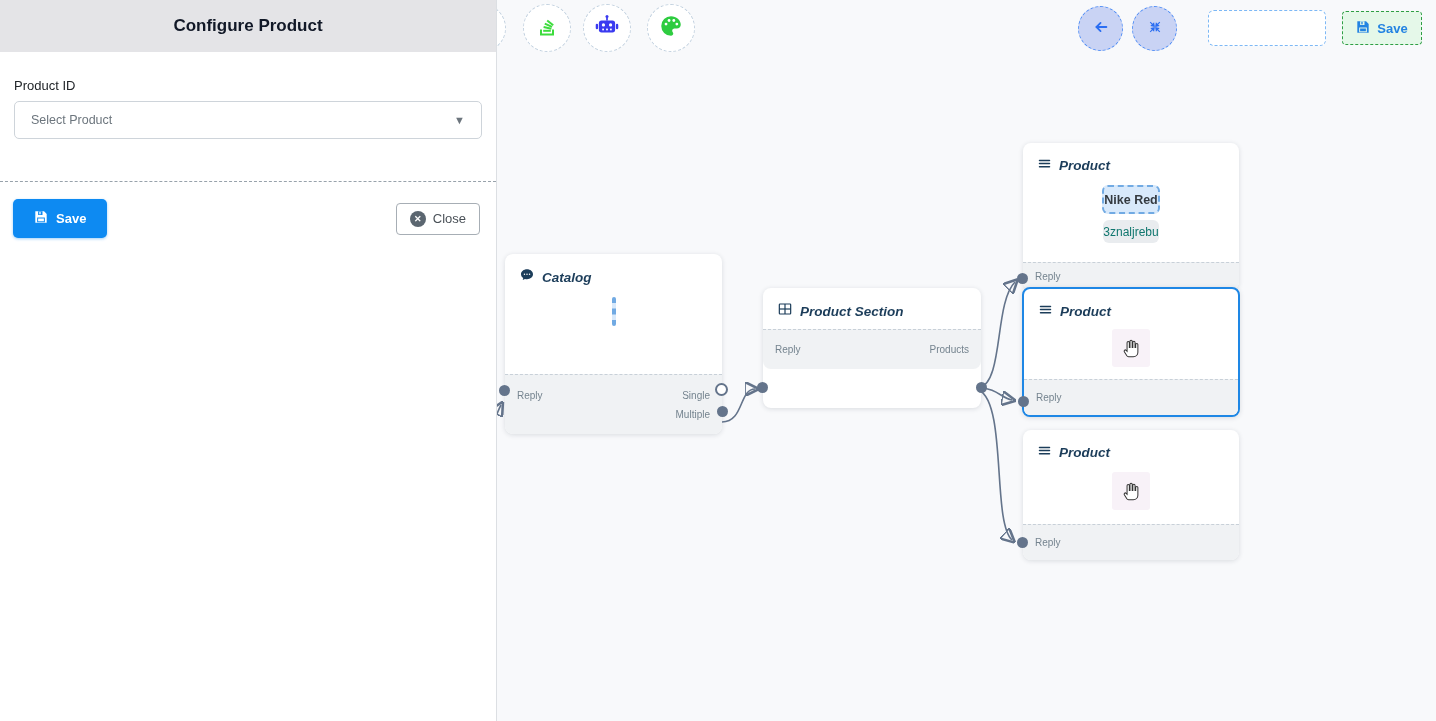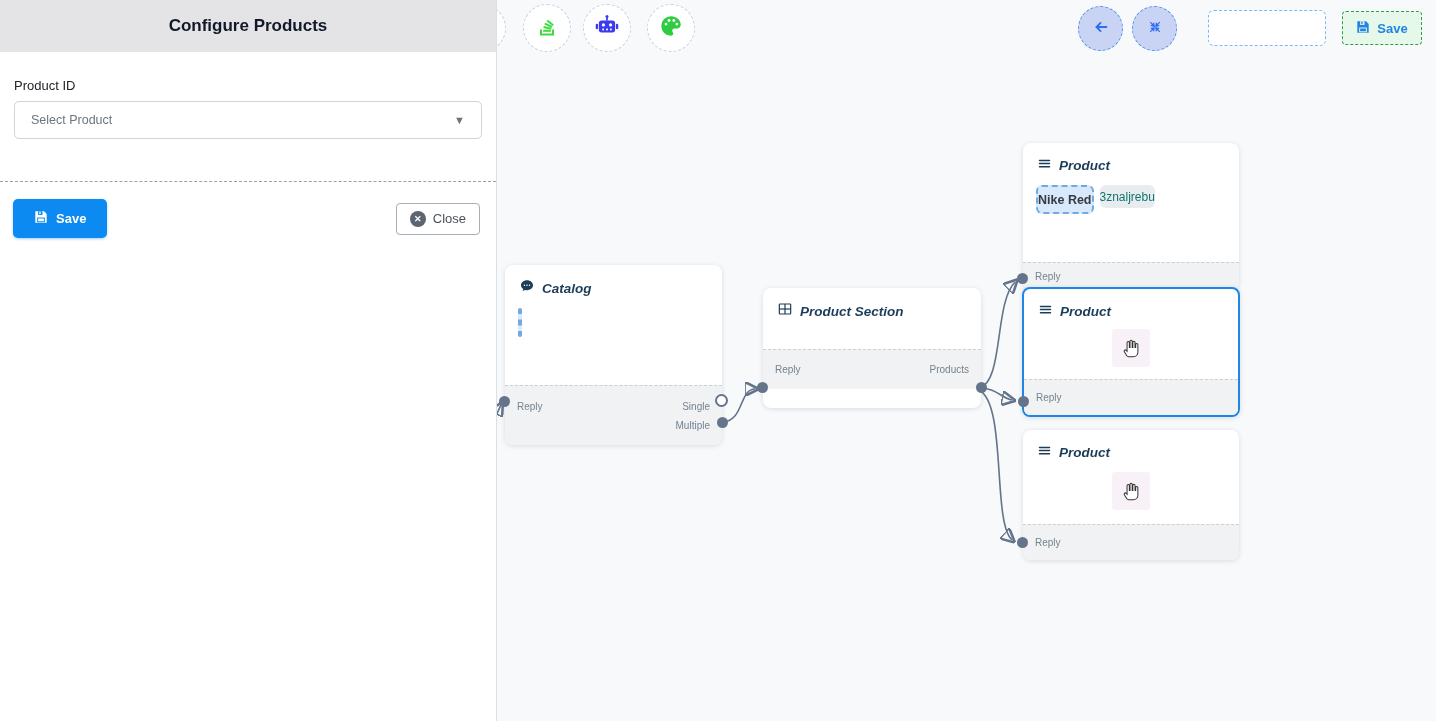--- a/index.html
+++ b/index.html
@@ -38,23 +38,23 @@
   .btn-save-canvas{position:absolute;left:845px;top:11px;width:80px;height:34px;background:#e5f8e9;
     border:1px dashed #2f9e44;border-radius:4px;display:flex;align-items:center;justify-content:center;gap:7px;
     color:#2383e2;font-size:13px;font-weight:600;cursor:pointer;}
 
   
   .node{position:absolute;background:#fff;border-radius:8px;box-shadow:0 1px 5px rgba(30,40,60,.14);
     display:flex;flex-direction:column;z-index:2;}
   .node.selected{border:2px solid #1e87e5;}
   .node-header{display:flex;align-items:center;gap:7px;padding:13px 14px 8px;}
   .node-title{font-size:13.5px;font-weight:700;color:#1c3d5a;font-style:italic;}
-  .node-body{flex:1;padding:2px 13px 8px;display:flex;flex-direction:row;gap:6px;}
+  .node-body{flex:1;padding:2px 13px 8px;display:flex;flex-direction:column;gap:6px;align-items:center;}
   .node-footer{background:#f0f2f4;border-top:1px dashed #c8d0d8;border-radius:0 0 8px 8px;
-    padding:10px 12px;display:flex;flex-direction:column;justify-content:center;gap:8px;font-size:10px;color:#75848f;margin-top:20px;}
+    padding:10px 12px;display:flex;flex-direction:column;justify-content:center;gap:8px;font-size:10px;color:#75848f;}
   .node.selected .node-footer{border-radius:0 0 6px 6px;}
   .frow{display:flex;justify-content:space-between;align-items:center;}
   .chip{border-radius:6px;display:flex;align-items:center;justify-content:center;font-size:12px;}
   .chip-dashed-blue{background:#d8e9fb;border:2px dashed #71aae3;height:29px;}
   .chip-gray{background:#e9ecef;height:23px;}
   .chip-text-blue{color:#0f766e;}
   .chip-text-dark{color:#343a40;font-weight:700;font-size:12.5px;}
   .handle{position:absolute;width:11px;height:11px;border-radius:50%;background:#64748b;z-index:4;}
   .handle.hl{left:-6px;} .handle.hr{right:-6px;}
   .handle.open{background:#fff;border:2px solid #64748b;width:13px;height:13px;}
@@ -63,21 +63,21 @@
   .edges path{stroke:#64748b;stroke-width:1.6;fill:none;}
 
   .cursor-spot{position:absolute;width:38px;height:38px;background:#f8f2f8;border-radius:3px;
     display:flex;align-items:center;justify-content:center;z-index:6;pointer-events:none;}
 </style>
 </head>
 <body>
 
 <div class="panel">
   <div class="panel-header">
-    <div class="panel-title">Configure Products</div>
+    <div class="panel-title">Configure Product</div>
   </div>
   <div class="field-label">Product ID</div>
   <div class="select-box">
     <span class="select-value">Select Product</span>
     <span class="select-caret">▼</span>
   </div>
   <div class="panel-divider"></div>
   <div class="panel-actions">
     <button class="btn-save-primary">
       <span>
@@ -182,21 +182,21 @@
         <path d="M0 0L9 4.5L0 9z" fill="#1e3a56"></path>
       </marker>
     </defs>
     <path d="M-12,432 C-4,428 0,412 4,405" marker-end="url(#arw)"></path>
     <path d="M225,422 C247,422 242,389 258,389" marker-end="url(#arw)"></path>
     <path d="M482,388 C507,382 497,303 518,282" marker-end="url(#arw)"></path>
     <path d="M482,388 C500,388 504,398 515,400" marker-end="url(#arw)"></path>
     <path d="M482,390 C510,404 495,522 515,540" marker-end="url(#arw)"></path>
   </svg>
 
-  <div class="node" style="left:8px;top:265px;width:217px;height:180px;">
+  <div class="node" style="left:8px;top:254px;width:217px;height:180px;">
     <div class="node-header">
       <span>
         <svg width="16" height="16" viewBox="0 0 24 24" fill="#1c3d5a">
             <path d="M12 3.5c-5 0-9 3.2-9 7.3 0 2.3 1.3 4.4 3.3 5.7l-.7 3 3.4-1.5c1 .2 2 .4 3 .4 5 0 9-3.3 9-7.4s-4-7.5-9-7.5z"></path>
             <circle cx="8.2" cy="11" r="1.1" fill="#fff"></circle>
             <circle cx="12" cy="11" r="1.1" fill="#fff"></circle>
             <circle cx="15.8" cy="11" r="1.1" fill="#fff"></circle>
           </svg>
       </span>
       <span class="node-title">Catalog</span>

